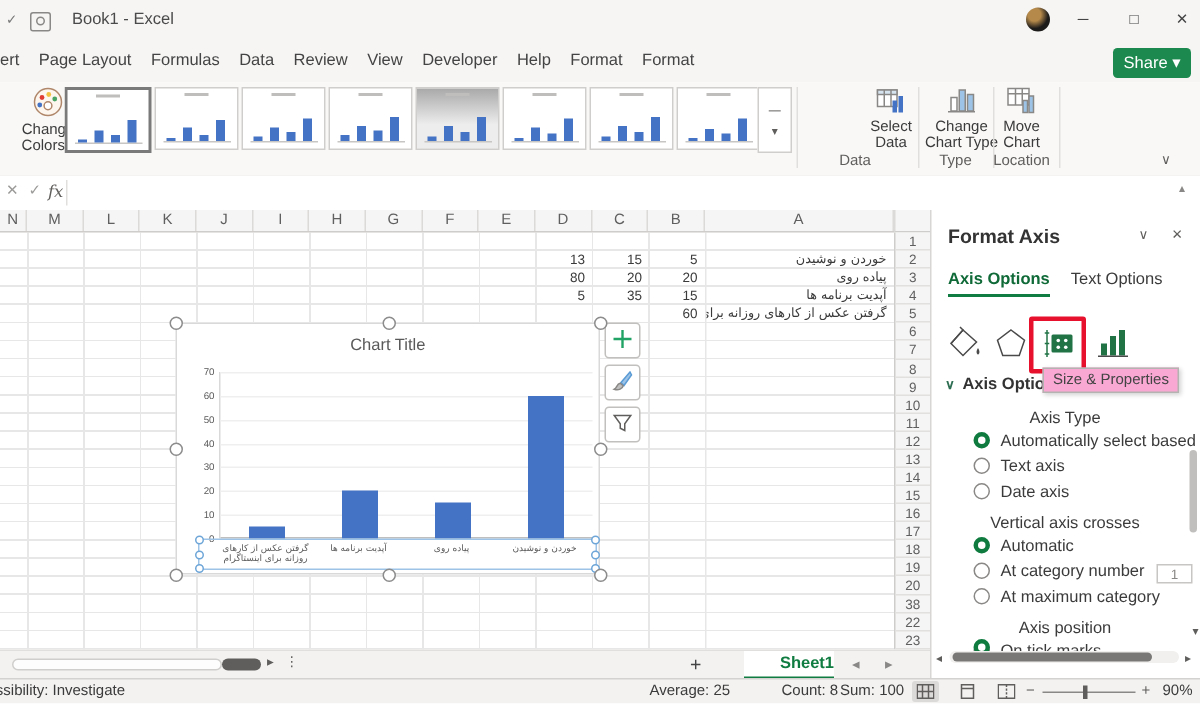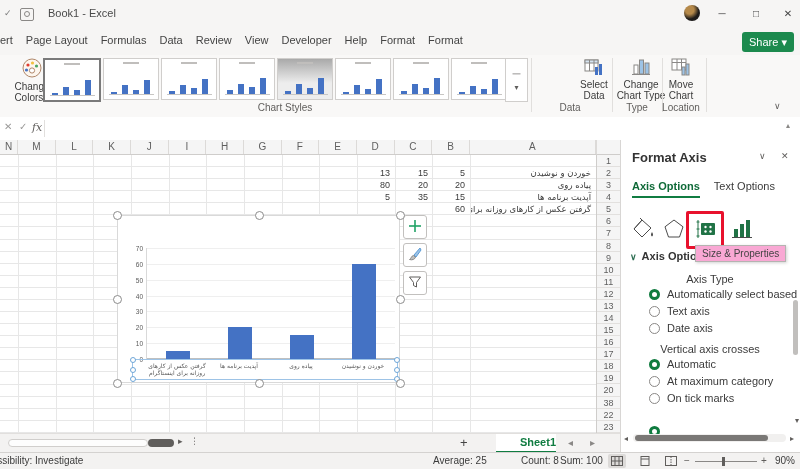--- a/index.html
+++ b/index.html
@@ -221,21 +221,20 @@
             <div class="t-bar" style="height: 10px; left: 13px;"></div>
             <div class="t-bar" style="height: 6px; left: 24px;"></div>
             <div class="t-bar" style="height: 16px; left: 35px;"></div>
           </div></div><div class="thumb"><div class="t-title"></div><div class="t-plot">
             <div class="t-bar" style="height: 2px; left: 2px;"></div>
             <div class="t-bar" style="height: 8px; left: 13px;"></div>
             <div class="t-bar" style="height: 5px; left: 24px;"></div>
             <div class="t-bar" style="height: 15px; left: 35px;"></div>
           </div></div></div>
     <div class="morebtn">⎺<br>▾</div>
-    <div class="grplabel" style="left:200px;width:170px;">Chart Styles</div>
 
     <div class="grpsep" style="left:531px;"></div>
 
     <div class="bigbtn" style="left:576px;width:36px;">
       <svg width="22" height="20" viewBox="0 0 22 20">
         <rect x="2" y="3" width="13" height="11" fill="#fff" stroke="#8a8886"></rect>
         <rect x="2" y="3" width="13" height="3" fill="#d6e4f0" stroke="#8a8886"></rect>
         <line x1="6.5" y1="3" x2="6.5" y2="14" stroke="#8a8886"></line>
           <line x1="11" y1="3" x2="11" y2="14" stroke="#8a8886"></line>
         <rect x="12" y="10" width="3" height="8" fill="#4472c4"></rect>
@@ -342,20 +341,21 @@
         <div class="cell num" style="left: 358px; width: 36px; top: 39.166px;">80</div>
         <div class="cell label fa" style="left: 471px; width: 123px; top: 51.249px;">آپدیت برنامه ها</div>
         <div class="cell num" style="left: 433px; width: 36px; top: 51.249px;">15</div>
         <div class="cell num" style="left: 395px; width: 37px; top: 51.249px;">35</div>
         <div class="cell num" style="left: 358px; width: 36px; top: 51.249px;">5</div>
         <div class="cell label fa" style="left: 471px; width: 123px; top: 63.332px;">گرفتن عکس از کارهای روزانه برای اینستاگرام</div>
         <div class="cell num" style="left: 433px; width: 36px; top: 63.332px;">60</div>
       </div>
 
     <div class="chart">
+      <div class="ch-title">Chart Title</div>
       <div class="ch-plot">
           <div class="ch-ytick" style="left: -24px; top: 108px;">0</div>
           <div class="ch-grid" style="top: 95.1429px;"></div>
           <div class="ch-ytick" style="left: -24px; top: 92.1429px;">10</div>
           <div class="ch-grid" style="top: 79.2857px;"></div>
           <div class="ch-ytick" style="left: -24px; top: 76.2857px;">20</div>
           <div class="ch-grid" style="top: 63.4286px;"></div>
           <div class="ch-ytick" style="left: -24px; top: 60.4286px;">30</div>
           <div class="ch-grid" style="top: 47.5714px;"></div>
           <div class="ch-ytick" style="left: -24px; top: 44.5714px;">40</div>
@@ -472,21 +472,23 @@
 
     <div class="tooltip">Size &amp; Properties</div>
     <div class="sechead"><span class="pchev">∨</span><span>Axis Options</span></div>
     <div class="pgroups">
         <div class="pg-label">Axis Type</div>
         <div class="popt"><div class="radio sel"></div><span>Automatically select based on data</span></div>
         <div class="popt"><div class="radio"></div><span>Text axis</span></div>
         <div class="popt"><div class="radio"></div><span>Date axis</span></div>
         <div class="pg-label">Vertical axis crosses</div>
         <div class="popt"><div class="radio sel"></div><span>Automatic</span></div>
+        <div class="popt"><div class="radio"></div><span>At category number</span><div class="pinput">1</div></div>
         <div class="popt"><div class="radio"></div><span>At maximum category</span></div>
+        <div class="pg-label">Axis position</div>
         <div class="popt"><div class="radio"></div><span>On tick marks</span></div>
       </div>
 
     <div class="partialradio"></div>
     <div class="vscroll">
         <div class="vthumb"></div>
       </div>
     <div class="vdown">▾</div>
     <div class="pharr" style="left:3px;">◂</div>
     <div class="phscroll">

